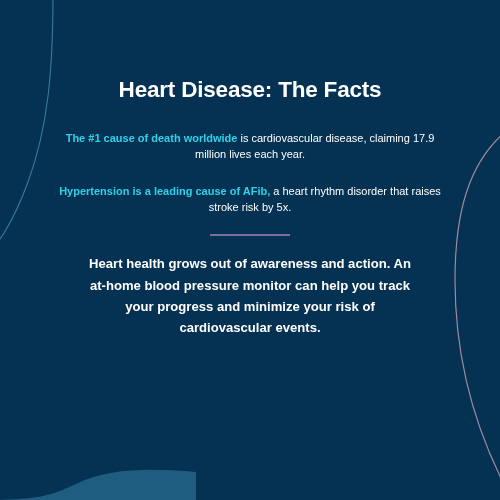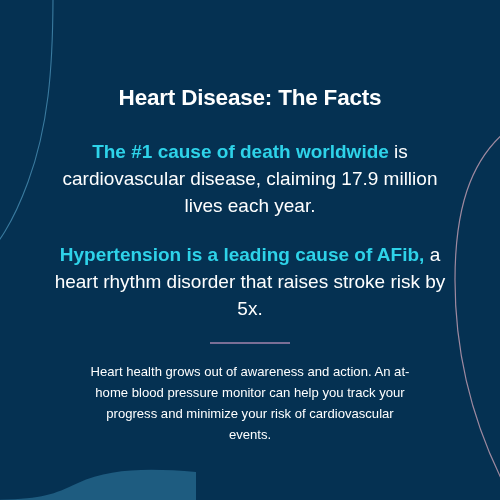--- a/index.html
+++ b/index.html
@@ -29,40 +29,40 @@
     z-index: 0;
     pointer-events: none;
   }
   
   #content {
     position: relative;
     z-index: 2;
     width: 500px;
     height: 500px;
     box-sizing: border-box;
-    padding: 12px 52px;
+    padding: 4px 52px;
     text-align: center;
   }
   .page-title {
     margin: 0;
     padding-top: 72px;
     font-size: 22.5px;
     font-weight: bold;
     letter-spacing: -0.2px;
     color: #ffffff;
     line-height: 1.2;
   }
   .facts {
     margin: 0;
     padding: 0;
     list-style: none;
   }
   .fact {
     margin-top: 22px;
-    font-size: 19px;
+    font-size: 11px;
     line-height: 1.42;
     color: #ffffff;
     font-weight: normal;
   }
   .fact:first-child {
     margin-top: 28px;
   }
   .fact .hl {
     color: #2ed3e9;
     font-weight: bold;
@@ -70,21 +70,21 @@
   .divider {
     width: 80px;
     height: 2px;
     margin: 19px auto 0 auto;
     background: #7b6f96;
     border: 0;
   }
   .outro {
     margin: 17px 0 0 0;
     font-size: 13.1px;
-    font-weight: normal;
+    font-weight: bold;
     line-height: 1.62;
     color: #ffffff;
     padding: 0 34px;
   }
 </style>
 </head>
 <body>
 
 <div id="infographic">
 

